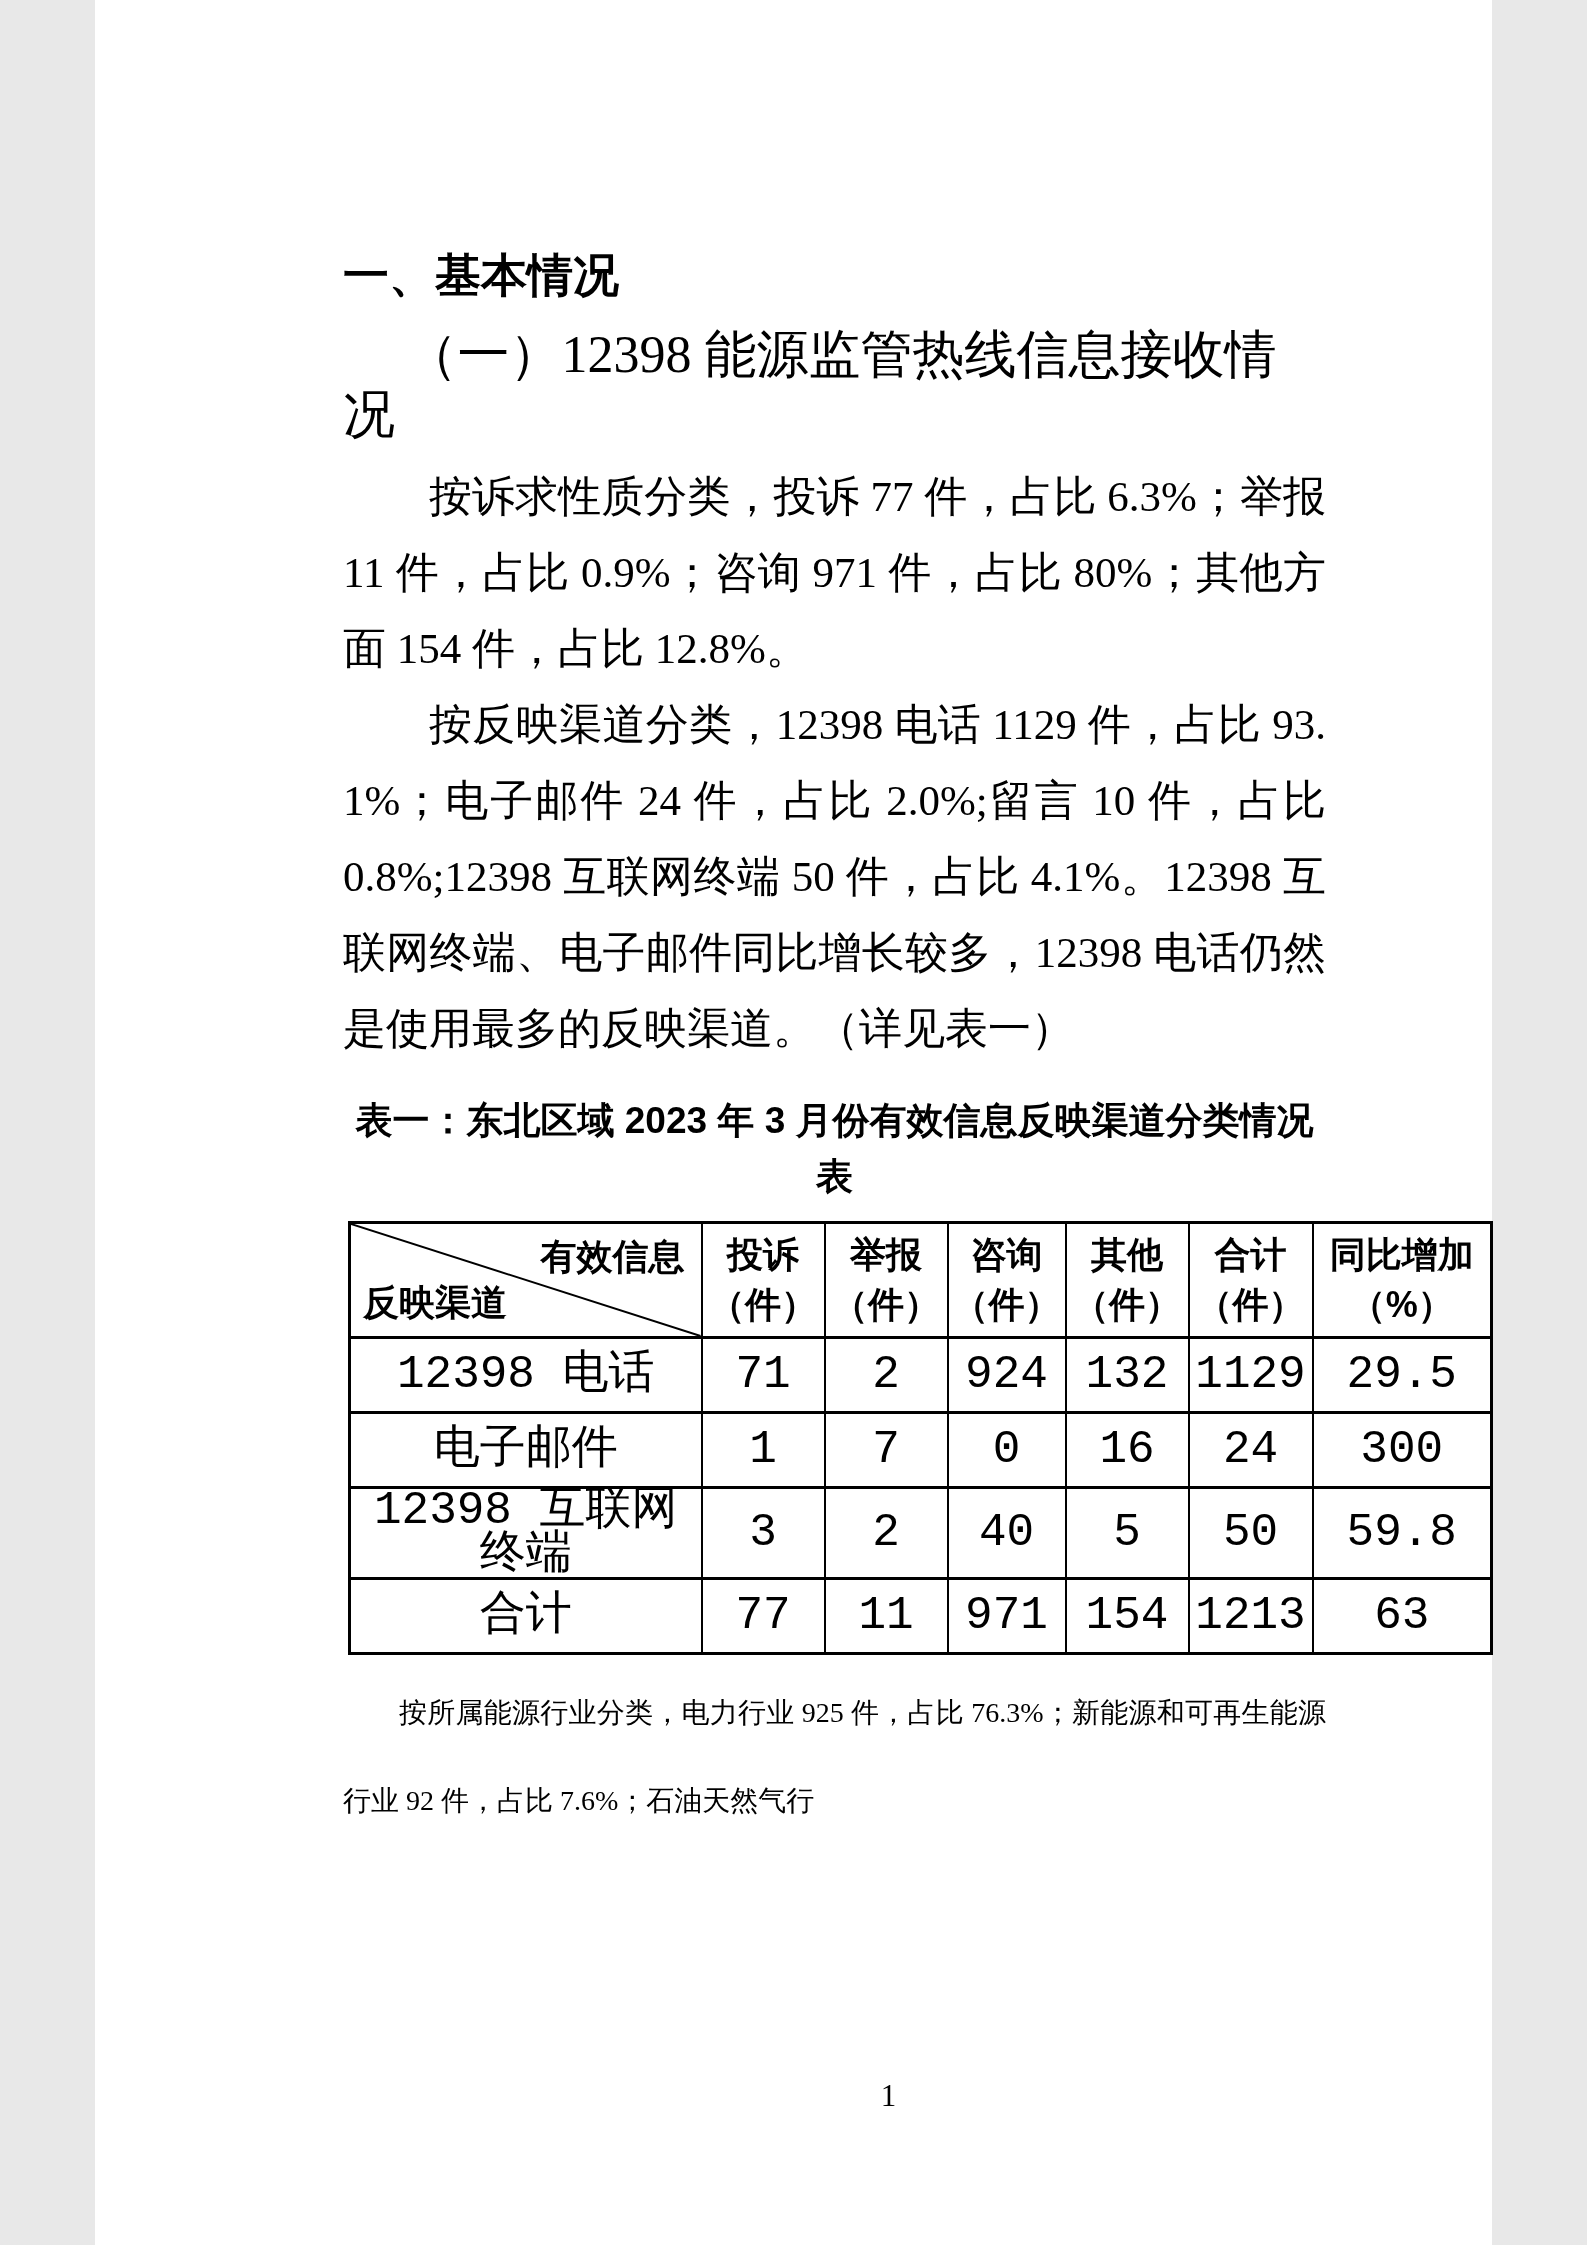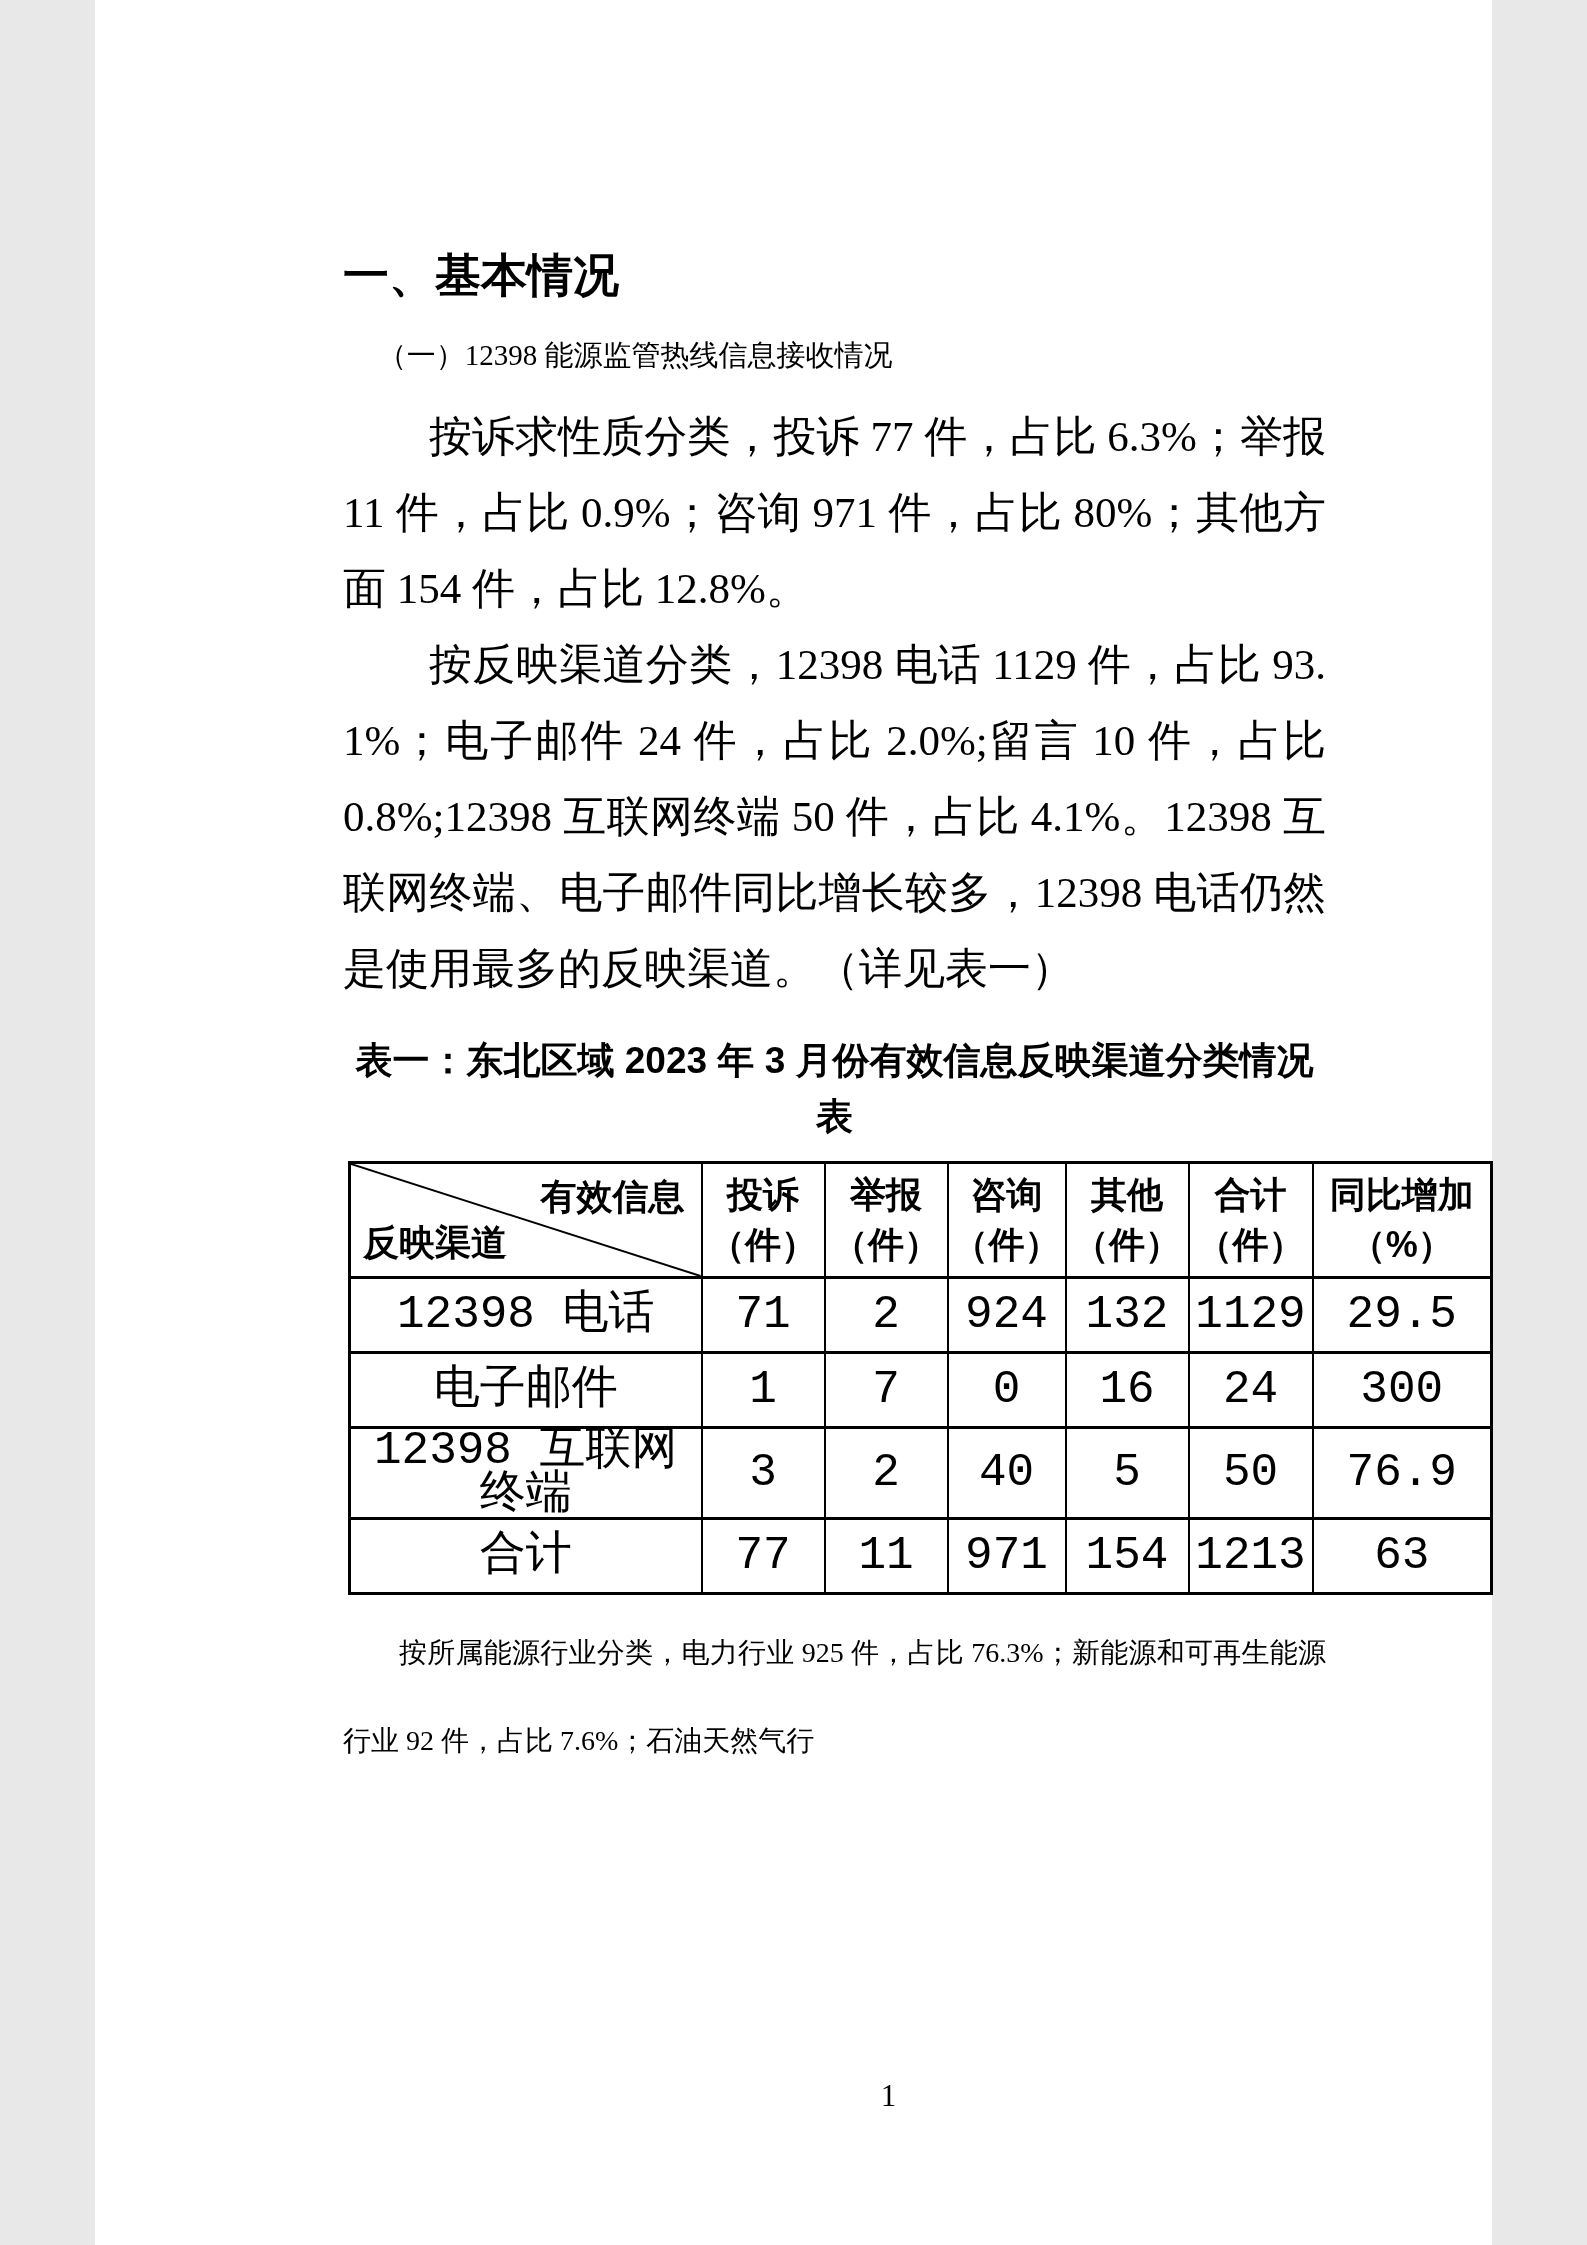--- a/index.html
+++ b/index.html
@@ -7,21 +7,21 @@
     width:1397px;height:2245px;background:#ffffff;color:#000;
     position:relative;box-sizing:border-box;
     padding:245px 166px 0 248px;margin:0 auto;
     font-family:"Liberation Serif","DejaVu Serif",serif;
   }
   .h1{
     font-family:"Liberation Sans","DejaVu Sans",sans-serif;
     font-weight:700;font-size:46px;line-height:60px;margin:0 0 20px 0;
   }
   .h2{
-    font-weight:400;font-size:29px;line-height:60px;margin:0 0 14px 0;
+    font-weight:400;font-size:52px;line-height:60px;margin:0 0 14px 0;
     text-indent:1.2em;
   }
   p.body{
     font-size:43px;line-height:76px;margin:0;
     text-align:justify;text-indent:2em;
     word-break:break-all;
   }
   .tbl-title{
     font-family:"Liberation Sans","DejaVu Sans",sans-serif;
     font-weight:700;font-size:37px;line-height:56px;
@@ -136,21 +136,21 @@
         <td>24</td>
         <td>300</td>
       </tr>
       <tr>
         <td>12398 互联网终端</td>
         <td>3</td>
         <td>2</td>
         <td>40</td>
         <td>5</td>
         <td>50</td>
-        <td>76.9</td>
+        <td>59.8</td>
       </tr>
       <tr>
         <td>合计</td>
         <td>77</td>
         <td>11</td>
         <td>971</td>
         <td>154</td>
         <td>1213</td>
         <td>63</td>
       </tr>

